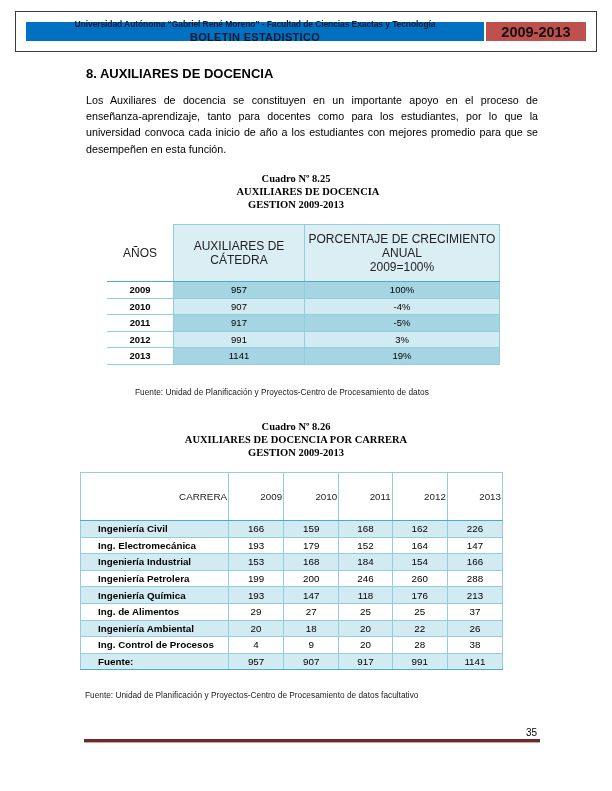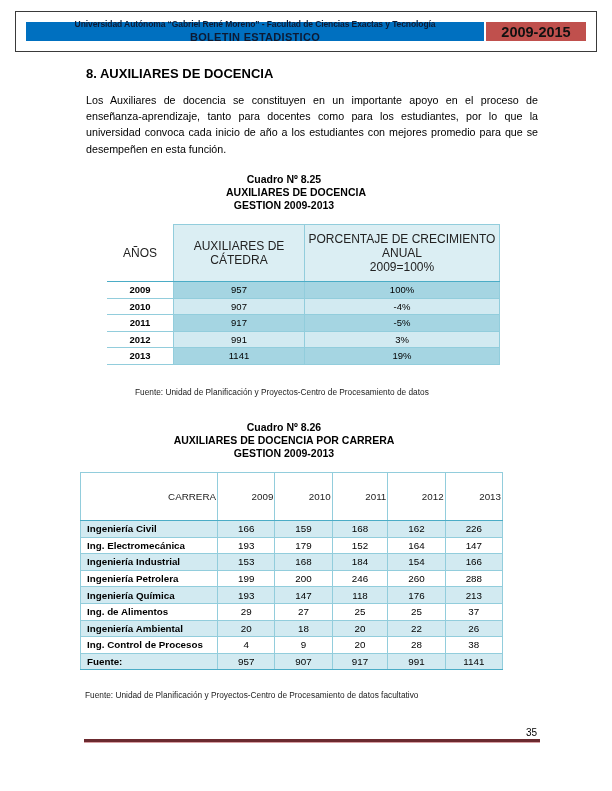--- a/index.html
+++ b/index.html
@@ -8,56 +8,56 @@
   .header { position: absolute; left: 15px; top: 11px; width: 582px; height: 41px; border: 1.5px solid #3a3a3a; background: #fff; box-sizing: border-box; padding: 10px; display: flex; }
   .header-left { flex: 1; background: #0070c0; display: flex; flex-direction: column; align-items: center; justify-content: center; border-right: 2px solid #fff; }
   .header-univ { font-size: 8.5px; font-weight: bold; color: #0d1a33; letter-spacing: -0.1px; line-height: 11px; }
   .header-title { font-size: 11px; font-weight: bold; color: #0d1a33; line-height: 14px; letter-spacing: 0.3px; }
   .header-right { width: 100px; background: #c0504d; display: flex; align-items: center; justify-content: center; }
   .header-years { font-size: 14.5px; font-weight: bold; color: #111; }
 
   .section-title { position: absolute; left: 86px; top: 66px; font-size: 13px; font-weight: bold; }
   .paragraph { position: absolute; left: 86px; top: 92px; width: 452px; font-size: 10.7px; line-height: 16.2px; text-align: justify; }
 
-  .caption { position: absolute; left: 0; width: 568px; text-align: center; font-size: 10.5px; font-weight: bold; line-height: 14px; }
+  .caption { position: absolute; left: 12px; width: 568px; text-align: center; font-size: 10.5px; font-weight: bold; line-height: 14px; font-family: Liberation Serif, serif; }
 
   table { border-collapse: collapse; position: absolute; font-family: "Liberation Sans", sans-serif; }
   .t1 { left: 107px; top: 224px; width: 393px; font-size: 9.5px; }
   .t1 th { font-weight: normal; font-size: 12px; color: #222; height: 54px; vertical-align: middle; }
   .t1 th.h-anios { background: #fff; border-bottom: 1.5px solid #4bacc6; }
   .t1 th.h-light { background: #dbeef3; border: 1px solid #92cddc; border-bottom: 1.5px solid #4bacc6; }
   .t1 td { height: 15.5px; text-align: center; padding: 0; border-bottom: 1px solid #92cddc; }
   .t1 td.year { font-weight: bold; background: #fff; width: 66px; }
   .t1 tr.dark td.val { background: #a5d5e2; }
   .t1 tr.light td.val { background: #d2eaf1; }
   .t1 td.val { border-left: 1px solid #92cddc; border-right: 1px solid #92cddc; }
 
   .t2 { left: 80px; top: 472px; width: 423px; font-size: 9.8px; }
   .t2 th { font-weight: normal; height: 45px; background: #fff; border: 1px solid #92cddc; border-bottom: 1.5px solid #4bacc6; text-align: right; color: #222; }
   .t2 td { height: 15.6px; border: 1px solid #92cddc; text-align: center; padding: 0; }
-  .t2 td.name { font-weight: bold; text-align: left; padding-left: 6px; width: 130px; }
+  .t2 td.name { font-weight: bold; text-align: left; padding-left: 17px; width: 130px; }
   .t2 tr.dark td { background: #d2eaf1; }
   .t2 tr.light td { background: #ffffff; }
   .t2 tr.total td { background: #d2eaf1; border-bottom: 1.5px solid #4bacc6; }
 
   .source { position: absolute; font-size: 8.3px; color: #222; }
   .page-num { position: absolute; left: 526px; top: 727px; font-size: 10px; }
   .footer-line { position: absolute; left: 84px; top: 739px; width: 456px; height: 3px; background: #6b2a2f; }
   .footer-line2 { position: absolute; left: 84px; top: 742px; width: 456px; height: 1px; background: #d8a0a4; }
 </style>
 </head>
 <body>
 
 <div class="header">
   <div class="header-left">
     <div class="header-univ">Universidad Autónoma “Gabriel René Moreno” - Facultad de Ciencias Exactas y Tecnología</div>
     <div class="header-title">BOLETIN ESTADISTICO</div>
   </div>
   <div class="header-right">
-    <div class="header-years">2009-2015</div>
+    <div class="header-years">2009-2013</div>
   </div>
 </div>
 
 <div class="section-title">8.  AUXILIARES DE DOCENCIA</div>
 <div class="paragraph">Los Auxiliares de docencia se constituyen en un importante apoyo en el proceso de enseñanza-aprendizaje, tanto para docentes como para los estudiantes, por lo que la universidad convoca cada inicio de año a los estudiantes con mejores promedio para que se desempeñen en esta función.</div>
 
 <div class="caption" style="top:172px;">Cuadro Nº 8.25</div>
 <div class="caption" style="top:185px;padding-left:12px;">AUXILIARES DE DOCENCIA</div>
 <div class="caption" style="top:198px;">GESTION  2009-2013</div>
 

